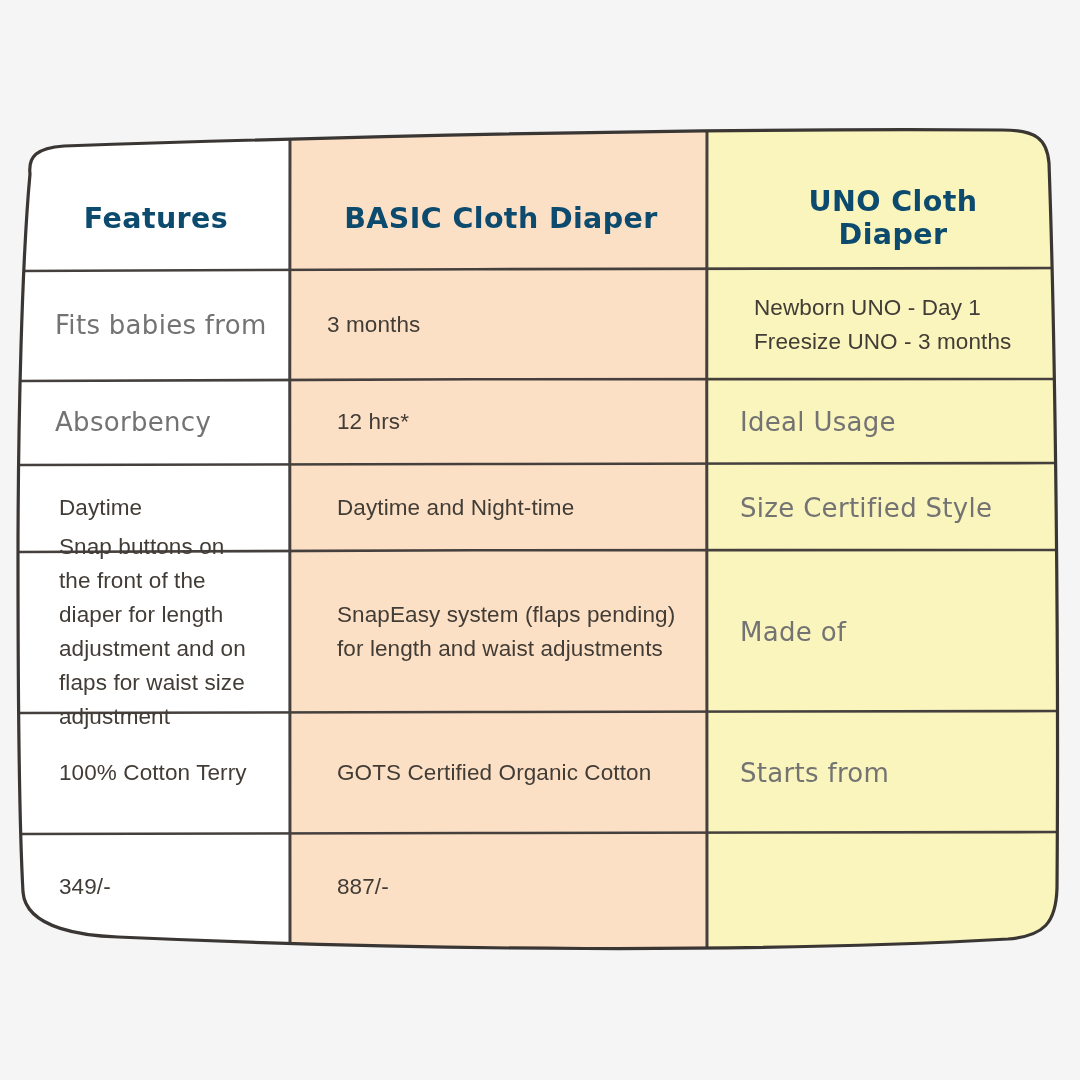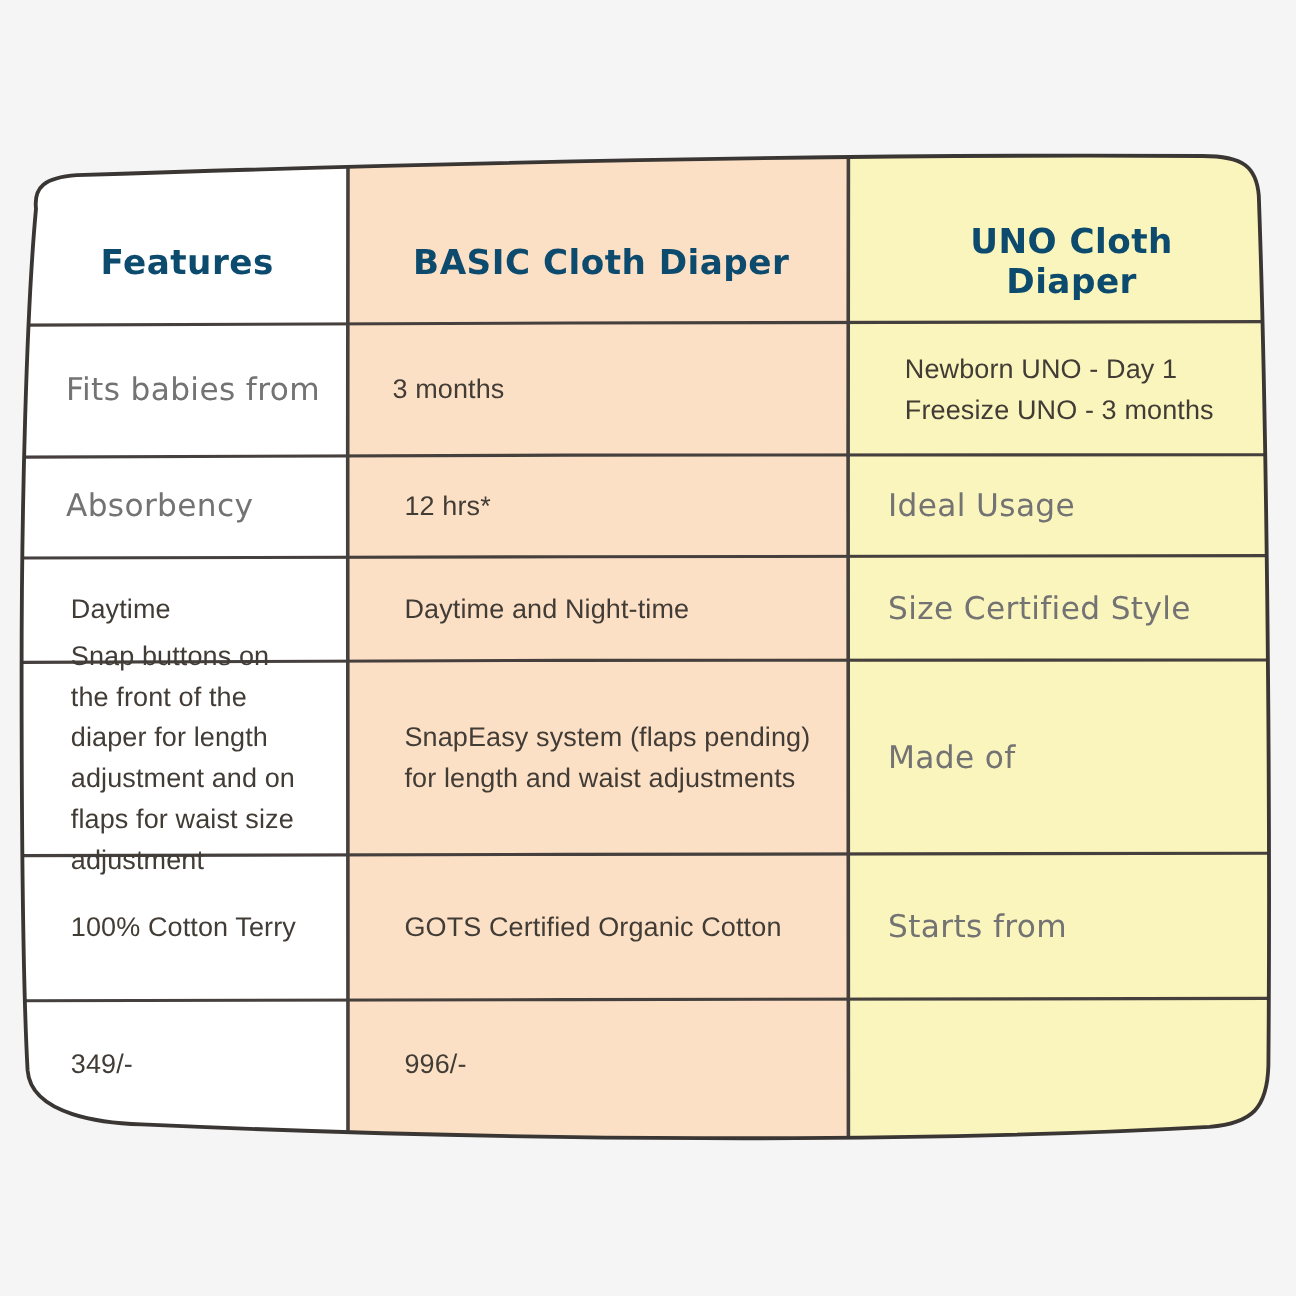--- a/index.html
+++ b/index.html
@@ -119,16 +119,16 @@
     <div class="cell lab">Size Certified Style</div>
     <div class="cell val c2">Snap buttons on the front of the diaper for length adjustment and on flaps for waist size adjustment</div>
     <div class="cell val c3">SnapEasy system (flaps pending) for length and waist adjustments</div>
 
     <div class="cell lab">Made of</div>
     <div class="cell val c2">100% Cotton Terry</div>
     <div class="cell val c3">GOTS Certified Organic Cotton</div>
 
     <div class="cell lab">Starts from</div>
     <div class="cell val c2">349/-</div>
-    <div class="cell val c3">996/-</div>
+    <div class="cell val c3">887/-</div>
 
   </div>
 </div>
 
 </body></html>

